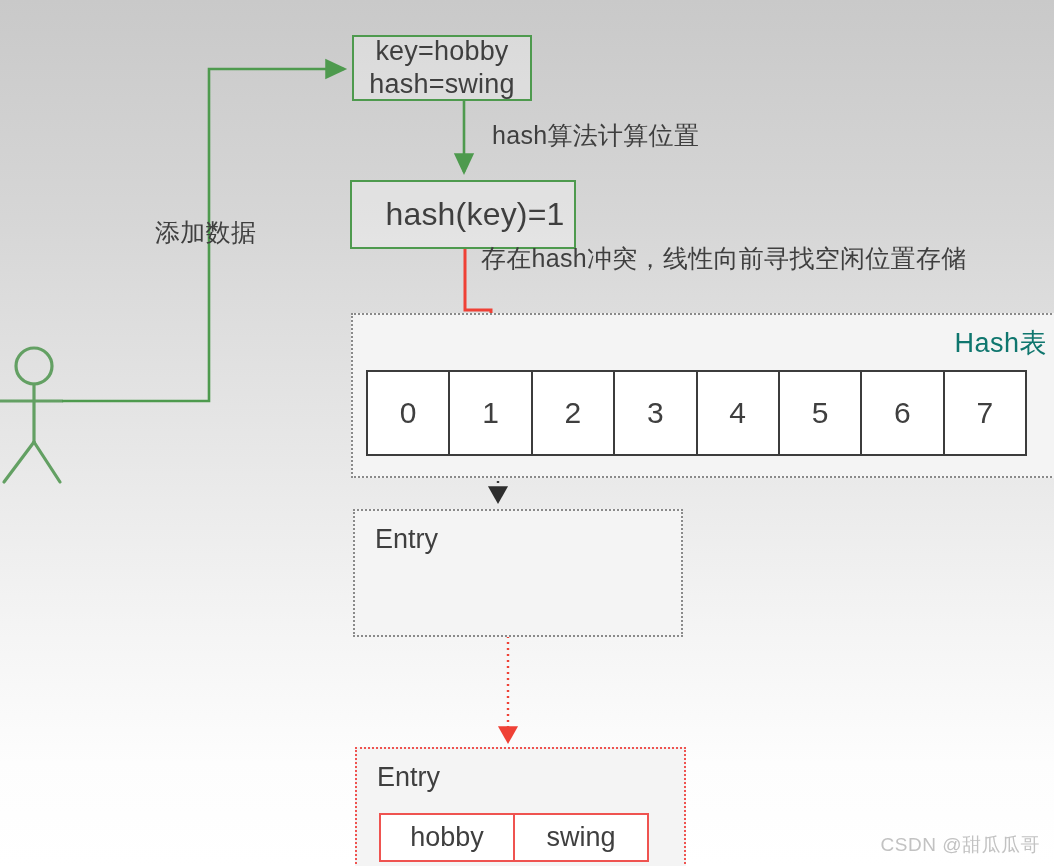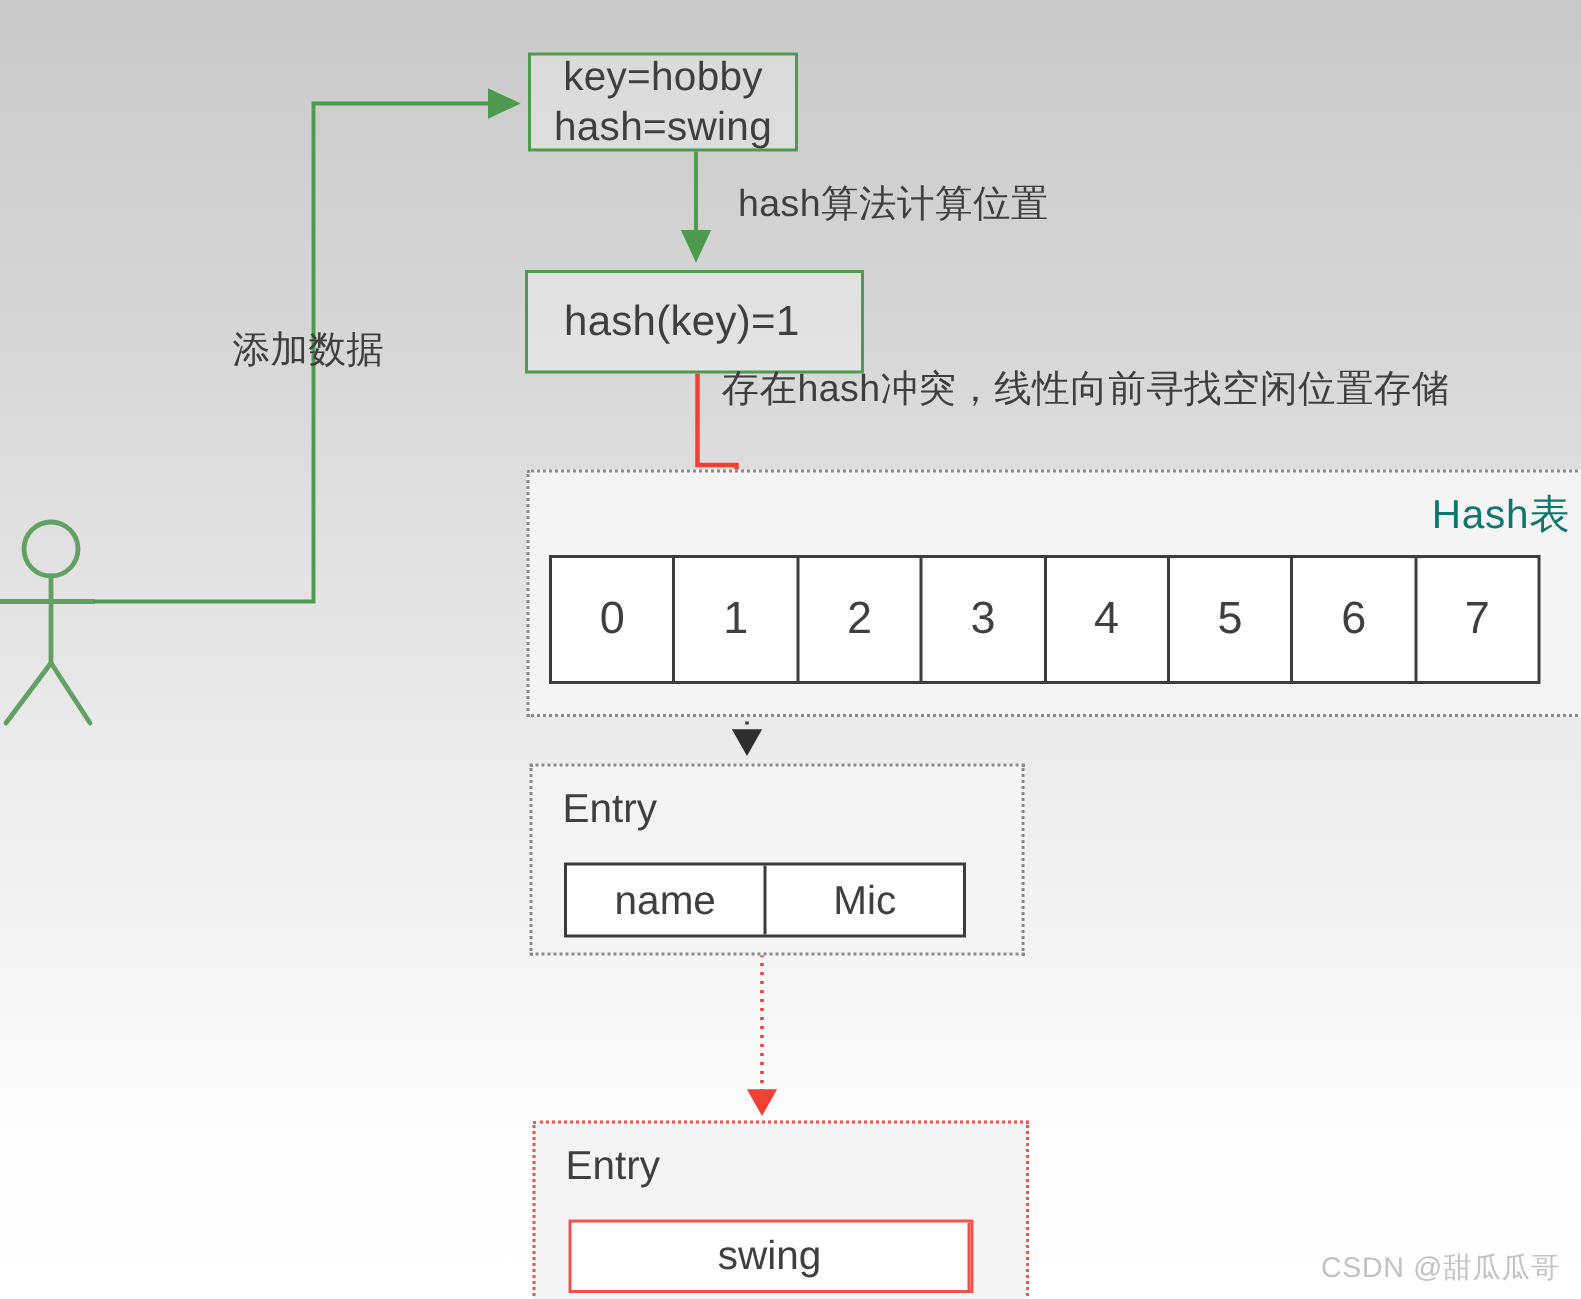--- a/index.html
+++ b/index.html
@@ -41,23 +41,23 @@
     color: #3f3f3f;
     font-size: 27px;
     line-height: 1.22;
     letter-spacing: 0.2px;
   }
   #box-kv {
     left: 352px; top: 35px; width: 180px; height: 66px;
   }
   #box-hash {
     left: 350px; top: 180px; width: 226px; height: 69px;
-    align-items: flex-start;
+    align-items: center;
     padding-left: 24px;
-    font-size: 28px;
+    font-size: 32px;
   }
   
   .edge-label {
     position: absolute;
     color: #3f3f3f;
     font-size: 25px;
     white-space: nowrap;
     letter-spacing: 0.3px;
   }
   #label-add { left: 155px; top: 216px; }
@@ -221,28 +221,25 @@
     <div class="hcell">2</div>
     <div class="hcell">3</div>
     <div class="hcell">4</div>
     <div class="hcell">5</div>
     <div class="hcell">6</div>
     <div class="hcell">7</div>
   </div>
 
   <div class="entry-box" id="entry-1">
     <div class="entry-title">Entry</div>
-    <div class="entry-table">
-      <div class="entry-cell">name</div>
-      <div class="entry-cell">Mic</div>
-    </div>
   </div>
 
   <div class="entry-box" id="entry-2">
     <div class="entry-title">Entry</div>
     <div class="entry-table">
+      <div class="entry-cell">hobby</div>
       <div class="entry-cell">swing</div>
     </div>
   </div>
 
   <div id="watermark">CSDN @甜瓜瓜哥</div>
 
 </div>
 
 </body></html>

